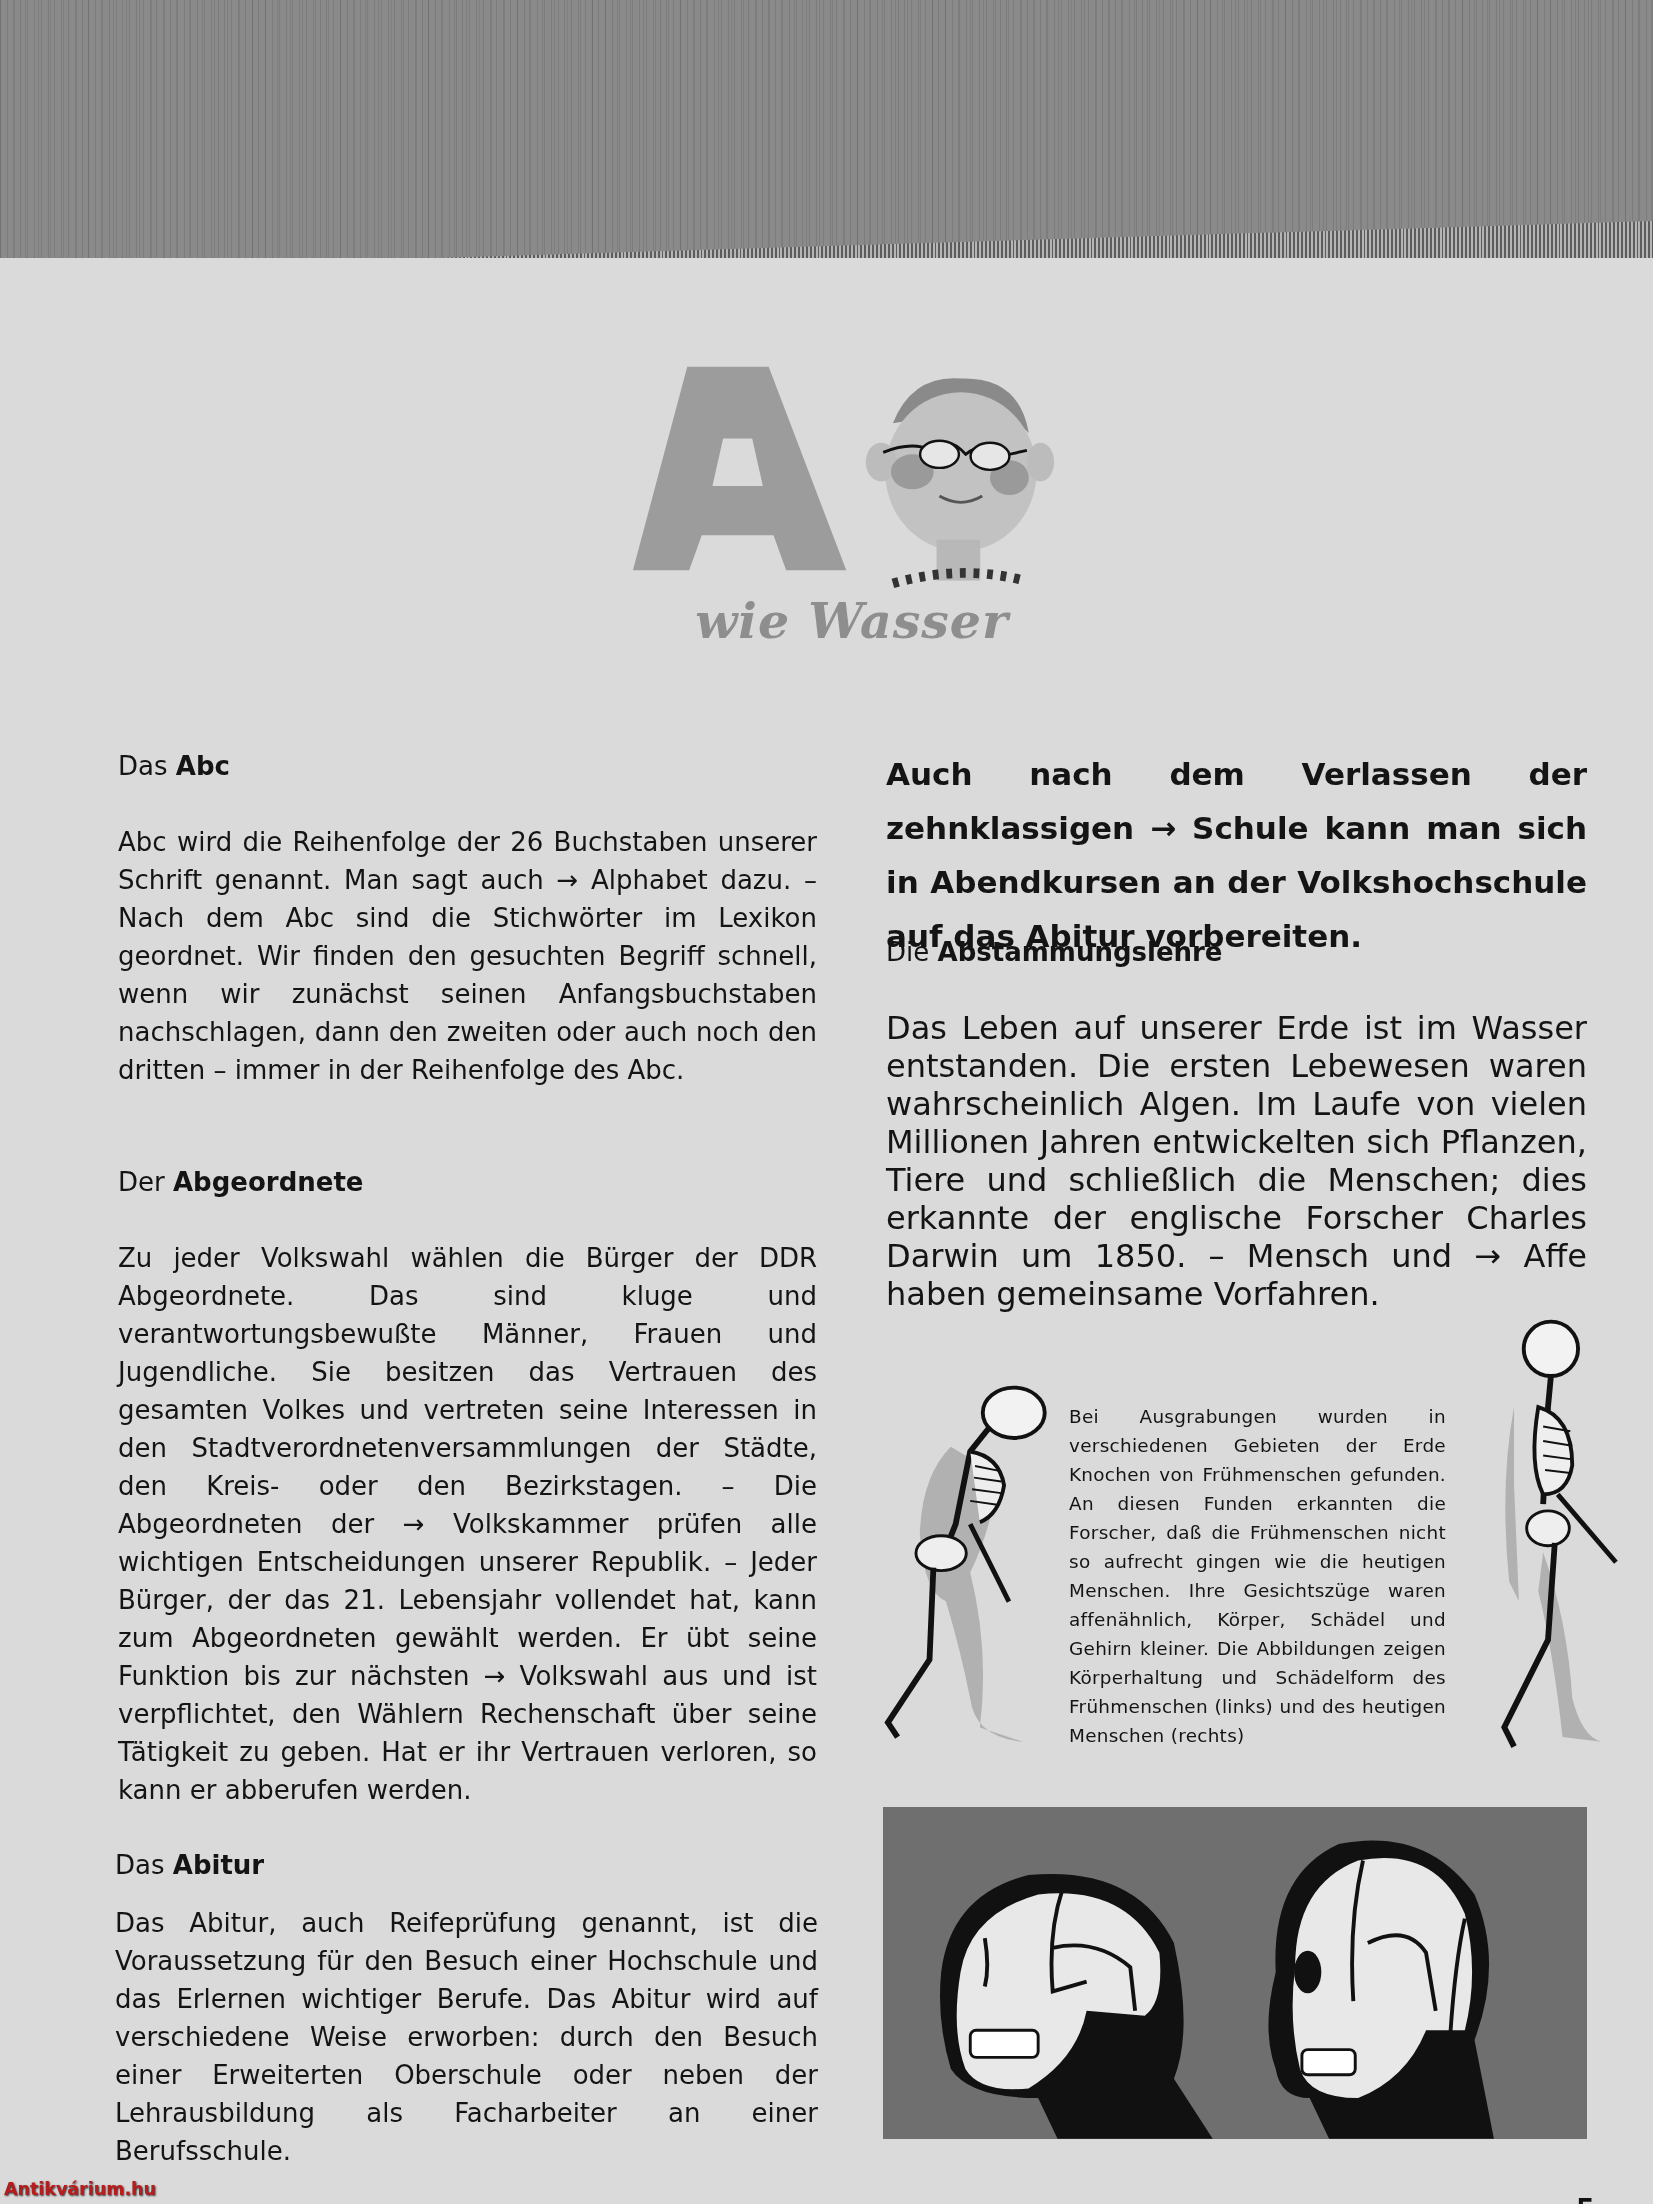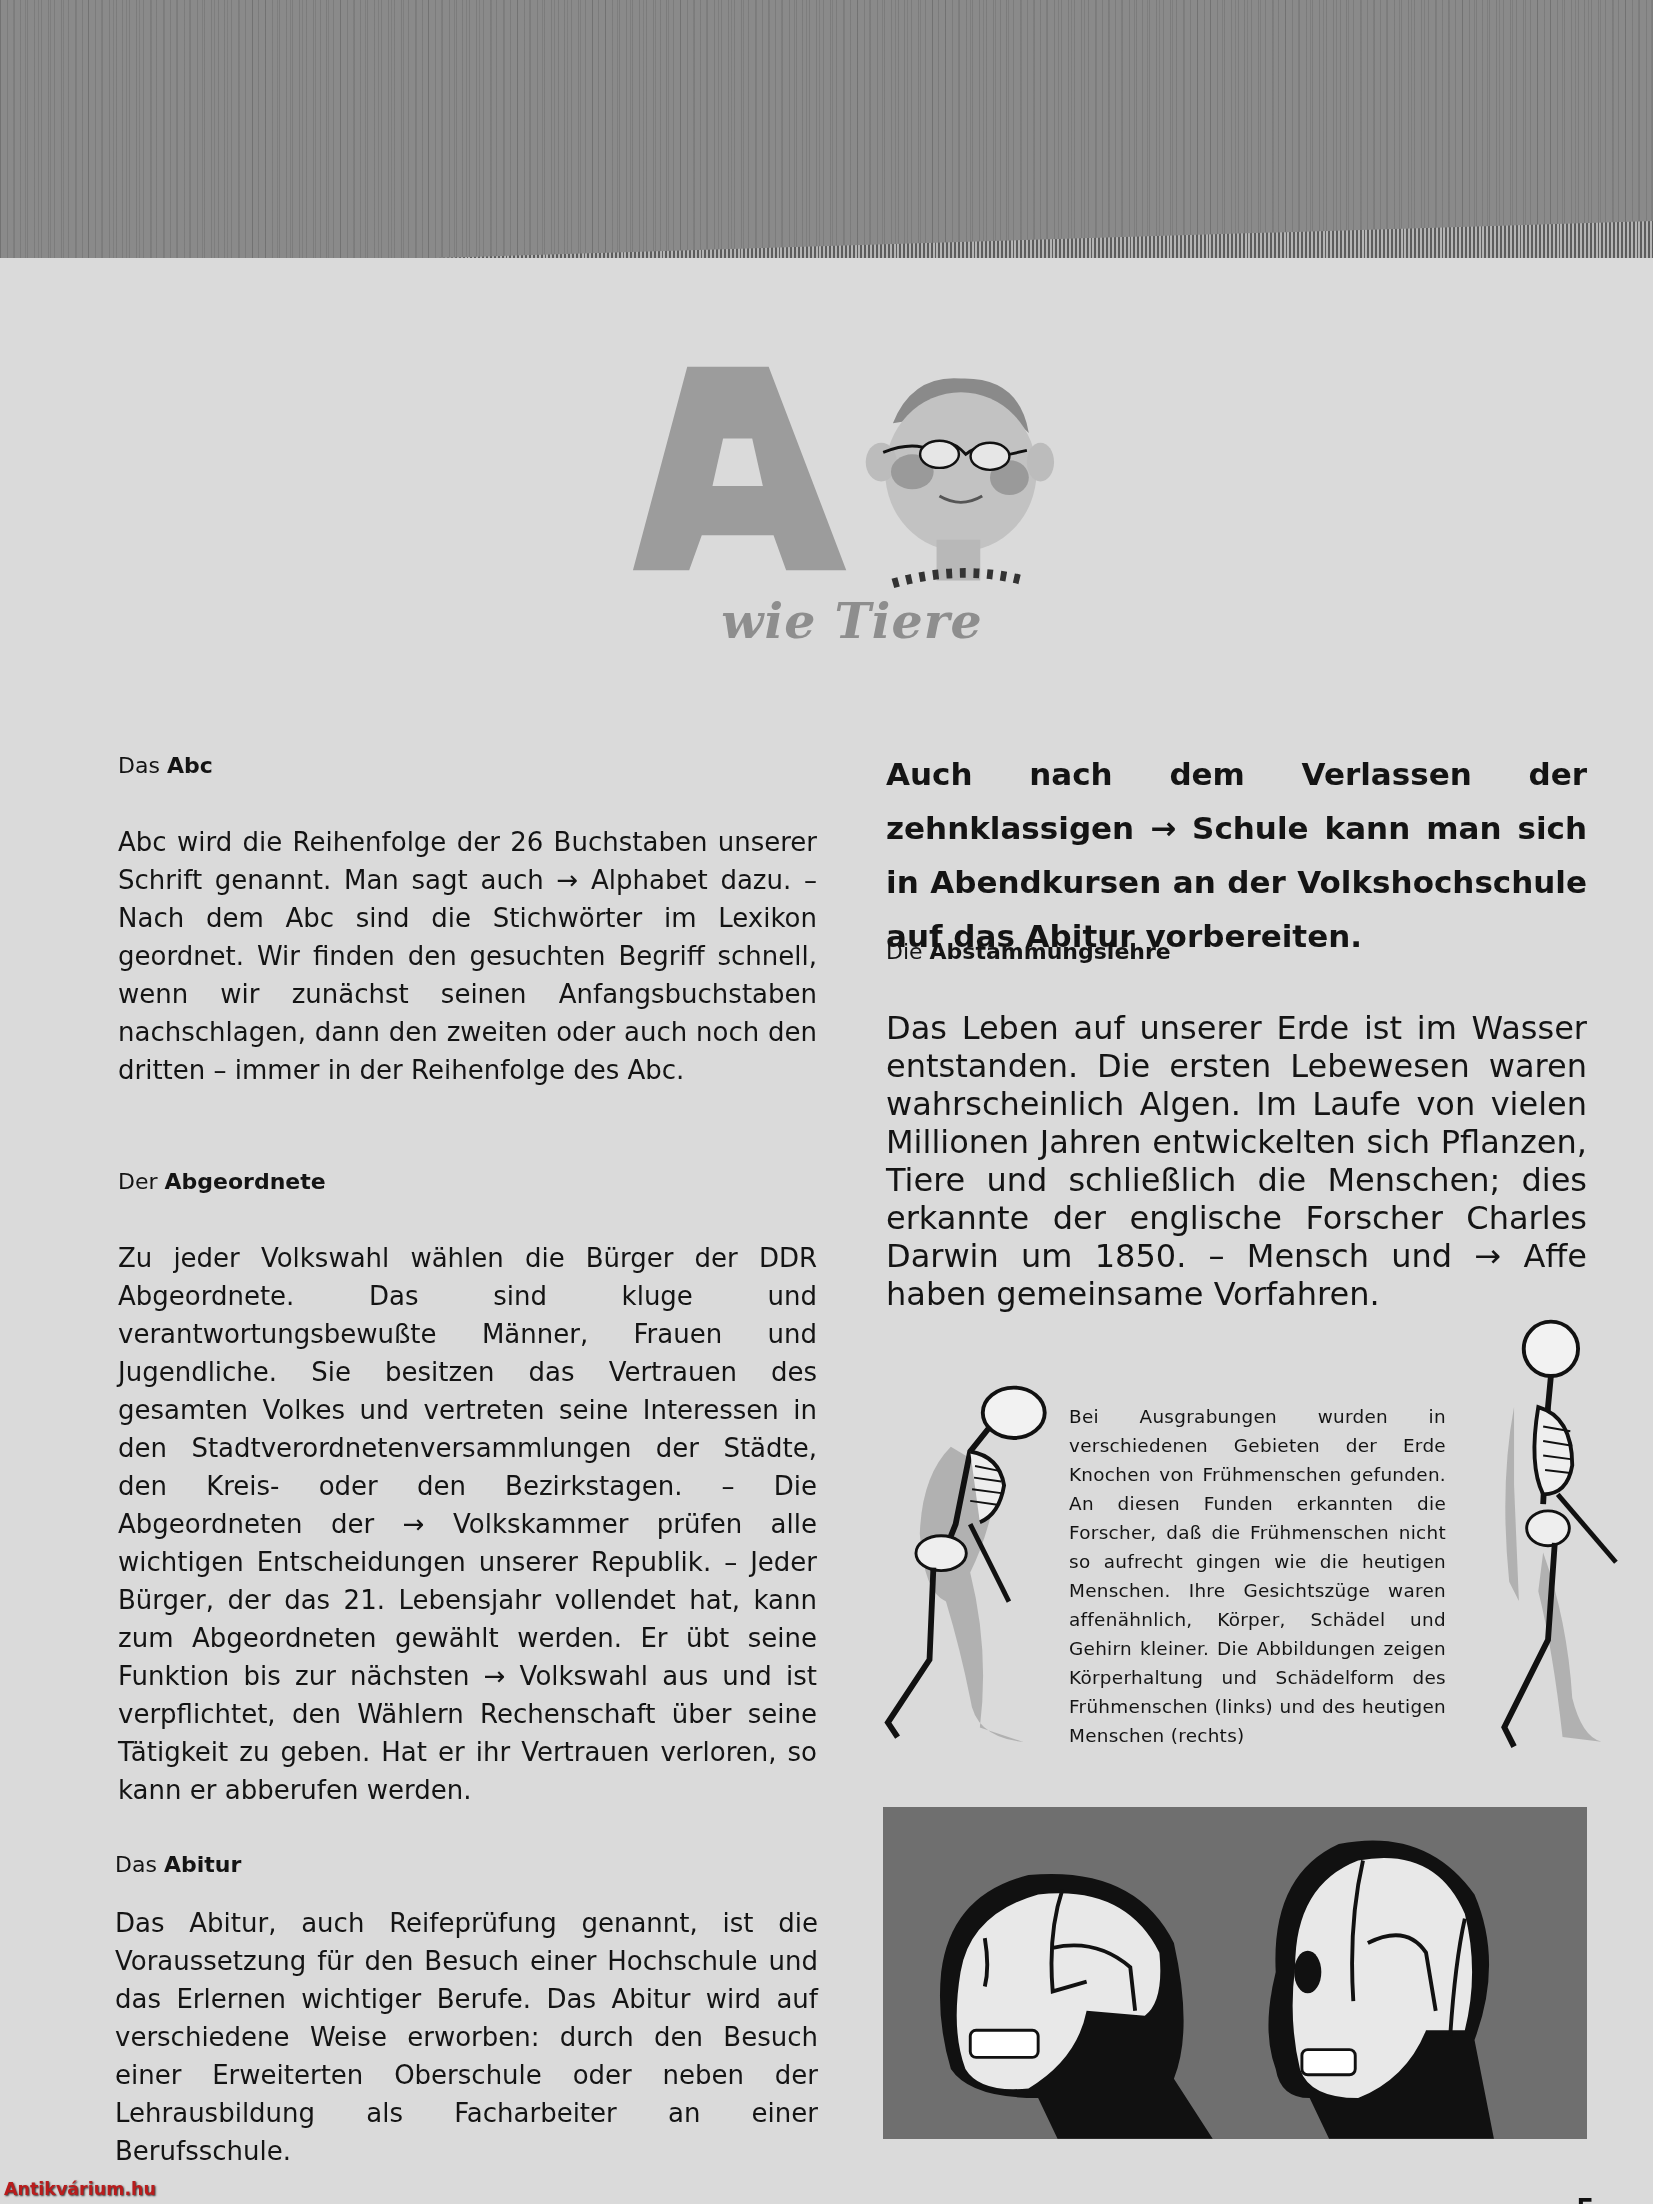--- a/index.html
+++ b/index.html
@@ -29,21 +29,21 @@
     }
     
     .hero { position:absolute; left:631px; top:355px; width:427px; height:311px; }
     .big-a { position:absolute; left:0; top:0; }
     .face { position:absolute; left:223px; top:9.7px; }
     .wie-anton {
       position:absolute; left:687px; top:592px; width:330px; text-align:center;
       font-family:"DejaVu Serif", serif; font-style:italic; font-weight:bold;
       font-size:49px; color:#8e8e8e; letter-spacing:1px;
     }
-    .heading { font-size:22px; line-height:38px; margin:0; font-weight:normal; }
+    .heading { font-size:26px; line-height:38px; margin:0; font-weight:normal; }
     .heading b { font-weight:bold; }
     .para { margin:0; text-align:justify; text-align-last:left; }
     .entry { position:absolute; }
     
     .caption {
       position:absolute; left:1069px; top:1384px; width:377px;
       font-size:18.4px; line-height:29px; text-align:justify; letter-spacing:0.3px;
     }
     .skeleton-left { position:absolute; left:854px; top:1359px; }
     .skeleton-right { position:absolute; left:1475px; top:1310px; }
@@ -80,21 +80,21 @@
     <ellipse cx="60" cy="110" rx="22" ry="18" fill="#9a9a9a"></ellipse>
     <ellipse cx="160" cy="116" rx="20" ry="18" fill="#9a9a9a"></ellipse>
     <path d="M30 90 Q60 78 80 88 Q95 70 115 92 Q135 76 160 92 L178 88" stroke="#111" stroke-width="3" fill="none"></path>
     <ellipse cx="88" cy="92" rx="20" ry="14" fill="#e6e6e6" stroke="#111" stroke-width="2.5"></ellipse>
     <ellipse cx="140" cy="94" rx="20" ry="14" fill="#e6e6e6" stroke="#111" stroke-width="2.5"></ellipse>
     <path d="M88 135 Q110 148 132 135" stroke="#555" stroke-width="3" fill="none"></path>
     <rect x="85" y="180" width="45" height="42" fill="#b8b8b8"></rect>
     <path d="M40 225 Q110 205 175 222" stroke="#333" stroke-width="10" stroke-dasharray="6 8" fill="none"></path>
   </svg>
 </div>
-<div class="wie-anton">wie Tiere</div>
+<div class="wie-anton">wie Wasser</div>
 
 <div class="entry" style="left:118px; top:747px; width:699px;">
   <h2 class="heading"><span>Das</span> <b>Abc</b></h2>
   <p class="para" style="margin-top:38px; font-size:26px; line-height:38px;">Abc wird die Reihenfolge der 26 Buchstaben unserer Schrift genannt. Man sagt auch → Alphabet dazu. – Nach dem Abc sind die Stichwörter im Lexikon geordnet. Wir finden den gesuchten Begriff schnell, wenn wir zunächst seinen Anfangsbuchstaben nachschlagen, dann den zweiten oder auch noch den dritten – immer in der Reihenfolge des Abc.</p>
 </div>
 
 <div class="entry" style="left:118px; top:1163px; width:699px;">
   <h2 class="heading"><span>Der</span> <b>Abgeordnete</b></h2>
   <p class="para" style="margin-top:38px; font-size:26px; line-height:38px;">Zu jeder Volkswahl wählen die Bürger der DDR Abgeordnete. Das sind kluge und verantwortungsbewußte Männer, Frauen und Jugendliche. Sie besitzen das Vertrauen des gesamten Volkes und vertreten seine Interessen in den Stadtverordnetenversammlungen der Städte, den Kreis- oder den Bezirkstagen. – Die Abgeordneten der → Volkskammer prüfen alle wichtigen Entscheidungen unserer Republik. – Jeder Bürger, der das 21. Lebensjahr vollendet hat, kann zum Abgeordneten gewählt werden. Er übt seine Funktion bis zur nächsten → Volkswahl aus und ist verpflichtet, den Wählern Rechenschaft über seine Tätigkeit zu geben. Hat er ihr Vertrauen verloren, so kann er abberufen werden.</p>
 </div>

